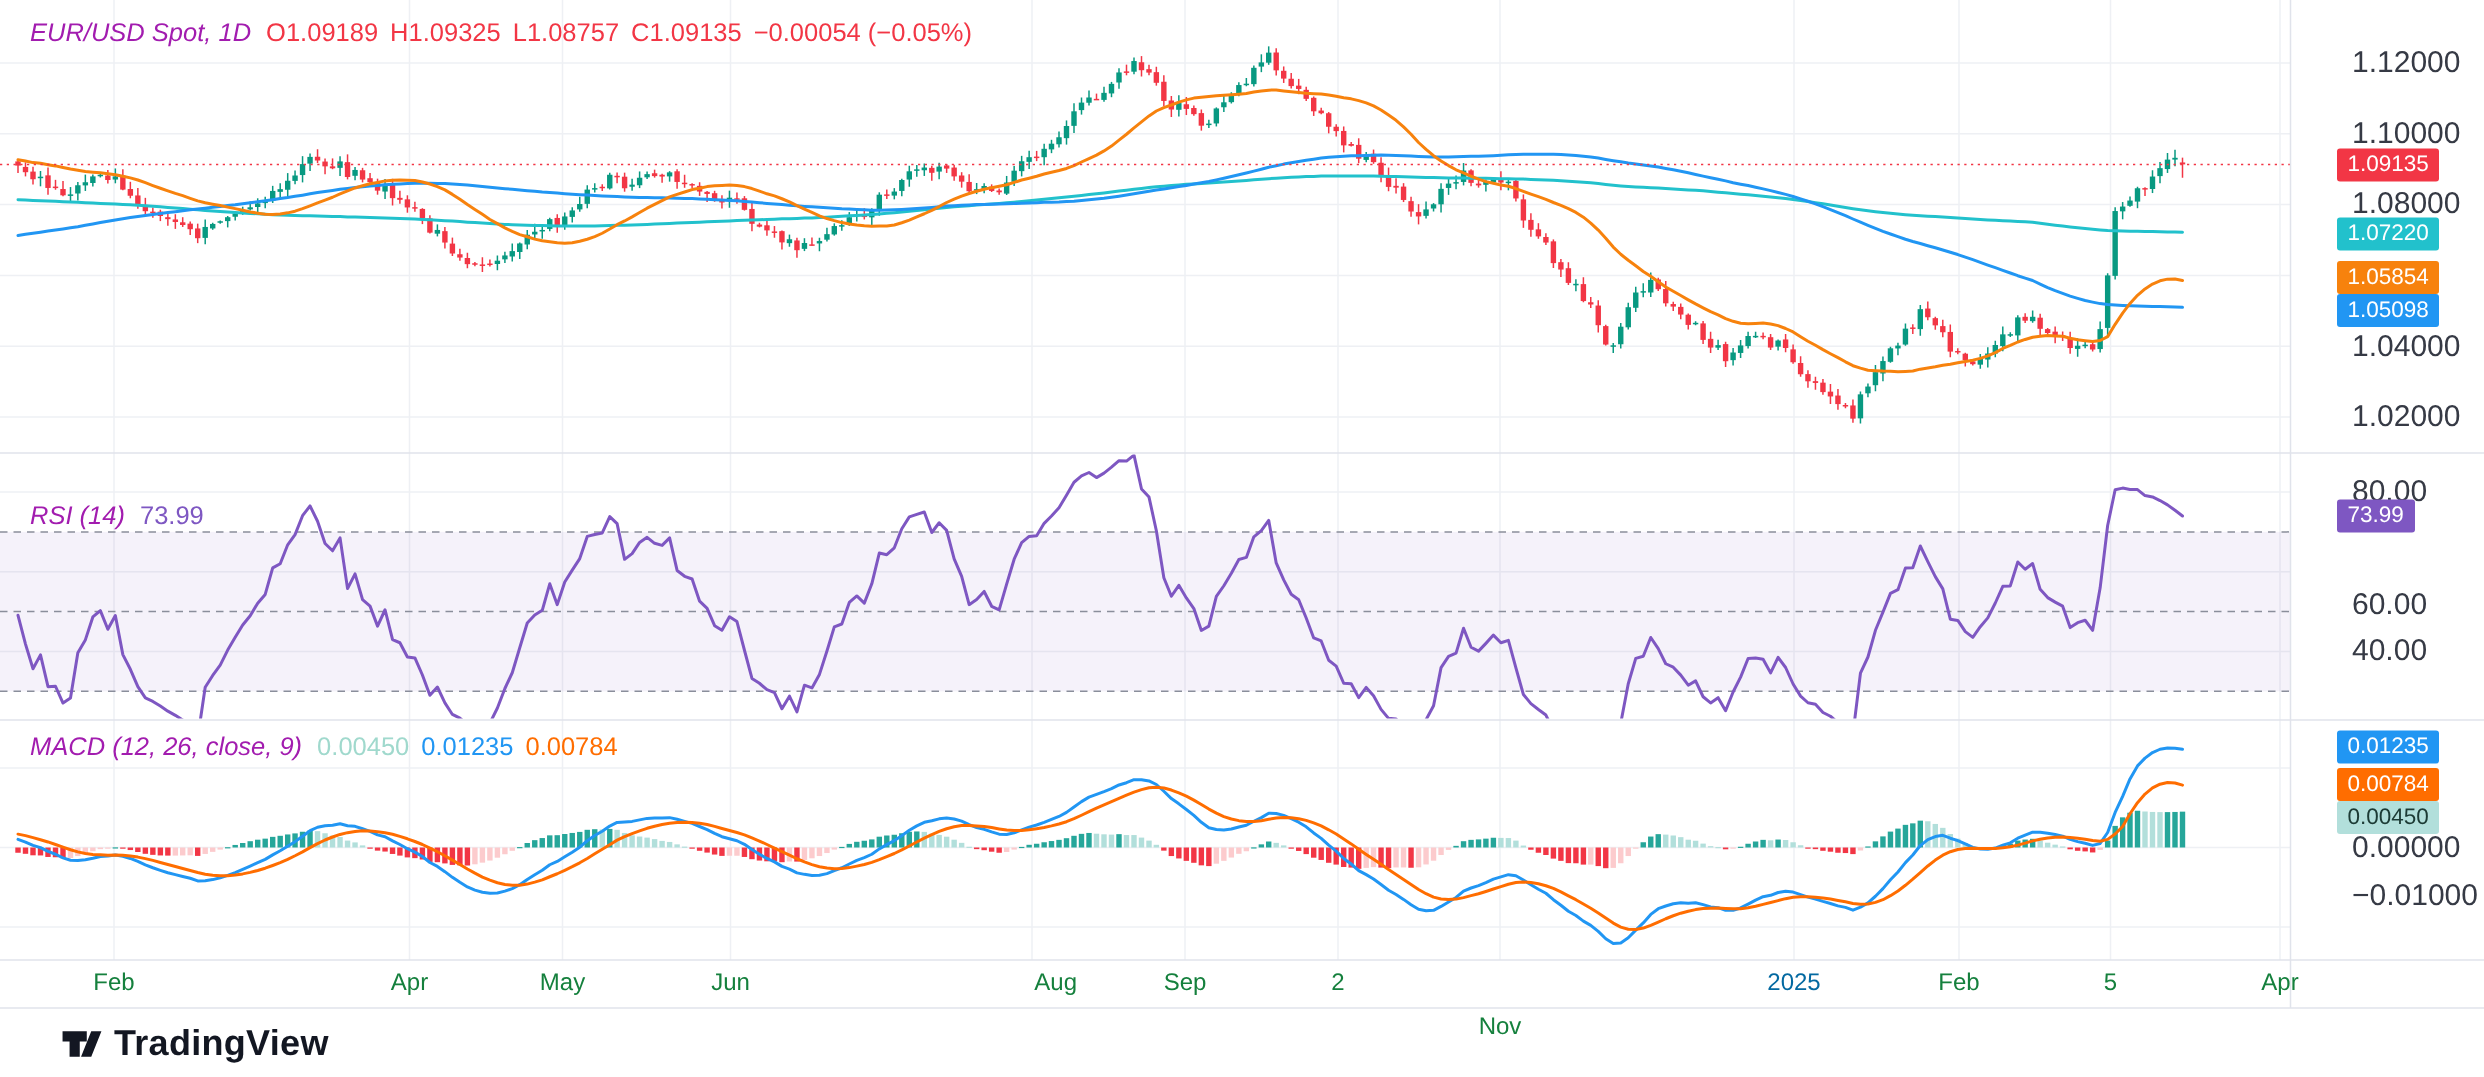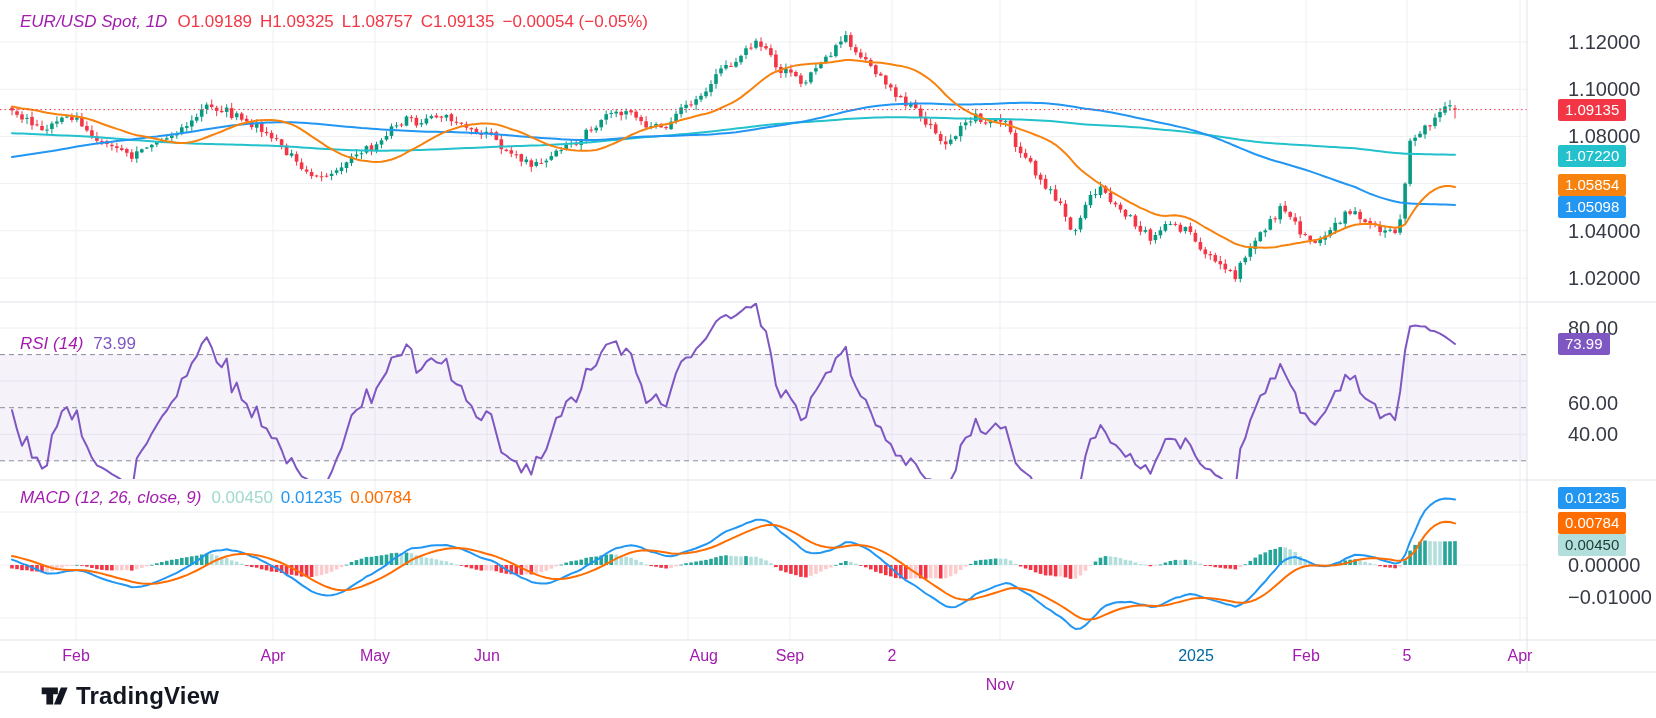--- a/index.html
+++ b/index.html
@@ -20,21 +20,21 @@
   .macd-val{color:#2196f3;}
   .sig-val{color:#ff6d00;}
   #price-legend{left:20px;top:9px;}
   #rsi-legend{left:20px;top:331px;}
   #macd-legend{left:20px;top:485px;}
   #right-axis{position:absolute;left:1527px;top:0;width:129px;height:672px;z-index:4;}
   .axis-label{position:absolute;left:41px;height:18px;line-height:18px;font-size:20px;color:#363a45;}
   .axis-badge{position:absolute;left:31px;height:22px;line-height:22px;font-size:15px;
               padding:0 7px;border-radius:2px;color:#fff;}
   #time-axis{position:absolute;left:0;top:645px;width:1656px;height:27px;z-index:4;}
-  .time-label{position:absolute;top:2px;width:60px;text-align:center;font-size:16px;color:#a21caf;}
+  .time-label{position:absolute;top:2px;width:60px;text-align:center;font-size:16px;color:#15803d;}
   .time-label.bold{font-weight:normal;color:#0369a1;}
   #footer{position:absolute;left:40px;top:682px;display:flex;align-items:center;z-index:5;}
   #footer .brand{font-size:24px;font-weight:600;color:#131722;margin-left:2px;letter-spacing:.2px;}
   #tv-logo{display:block;}
 </style>
 </head>
 <body>
 
 <div>
 

